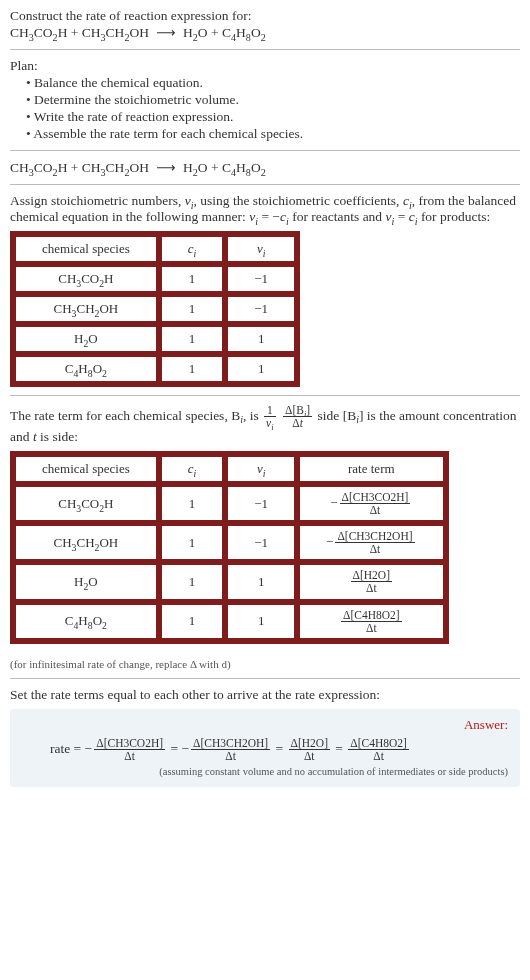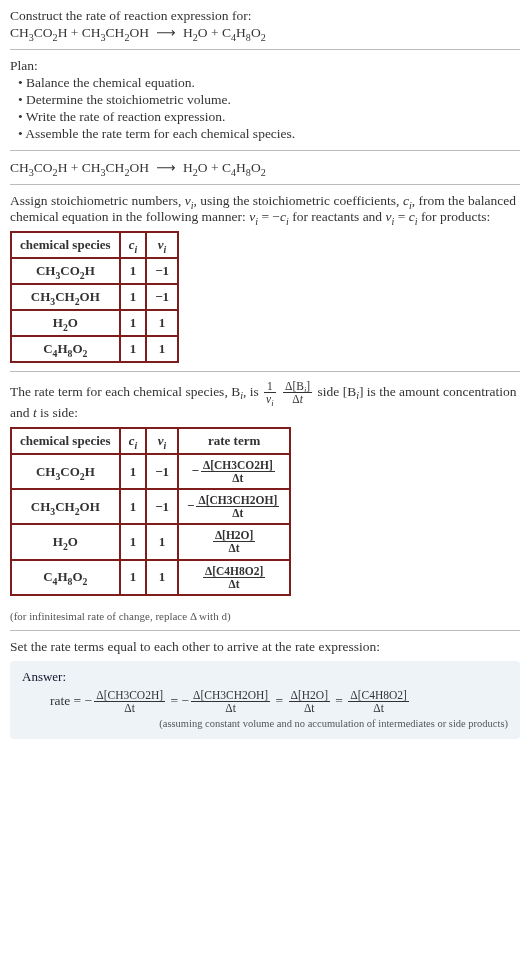--- a/index.html
+++ b/index.html
@@ -16,31 +16,31 @@
     margin-bottom: 4px;
   }
   hr.rule {
     border: none;
     border-top: 1px solid #bbb;
     margin: 8px 0;
   }
   .chem { white-space: nowrap; }
   sub { font-size: 0.75em; vertical-align: sub; line-height: 0; }
   .arrow { padding: 0 4px; }
-  .bullet-line { margin: 1px 8px; }
+  .bullet-line { margin: 1px 16px; }
   table.data {
     border-collapse: collapse;
     margin: 6px 0;
     font-size: 13px;
   }
   table.data th, table.data td {
-    border: 2px solid #7f1d1d;
-    padding: 4px 8px;
+    border: 6px solid #7f1d1d;
+    padding: 4px 26px;
     text-align: center;
-    font-weight: bold;
+    font-weight: normal;
   }
   table.data th {
     background: #fff;
   }
   .frac {
     display: inline-block;
     vertical-align: middle;
     text-align: center;
     font-size: 11.5px;
     line-height: 1.05;
@@ -54,22 +54,23 @@
     margin-top: 14px;
   }
   .answer-box {
     background: #eef3f8;
     border-radius: 4px;
     padding: 8px 12px 10px 12px;
     margin-top: 6px;
   }
   .answer-box .label {
     font-size: 13px;
-    color: #0f172a;
+    color: #b91c1c;
     margin-bottom: 4px;
+    text-align: right;
   }
   .answer-note {
     font-size: 10.5px;
     color: #555;
     margin-top: 4px;
     padding-left: 28px;
     text-align: right;
   }
   .eqline { white-space: nowrap; }
   .rate-indent { padding-left: 28px; }

